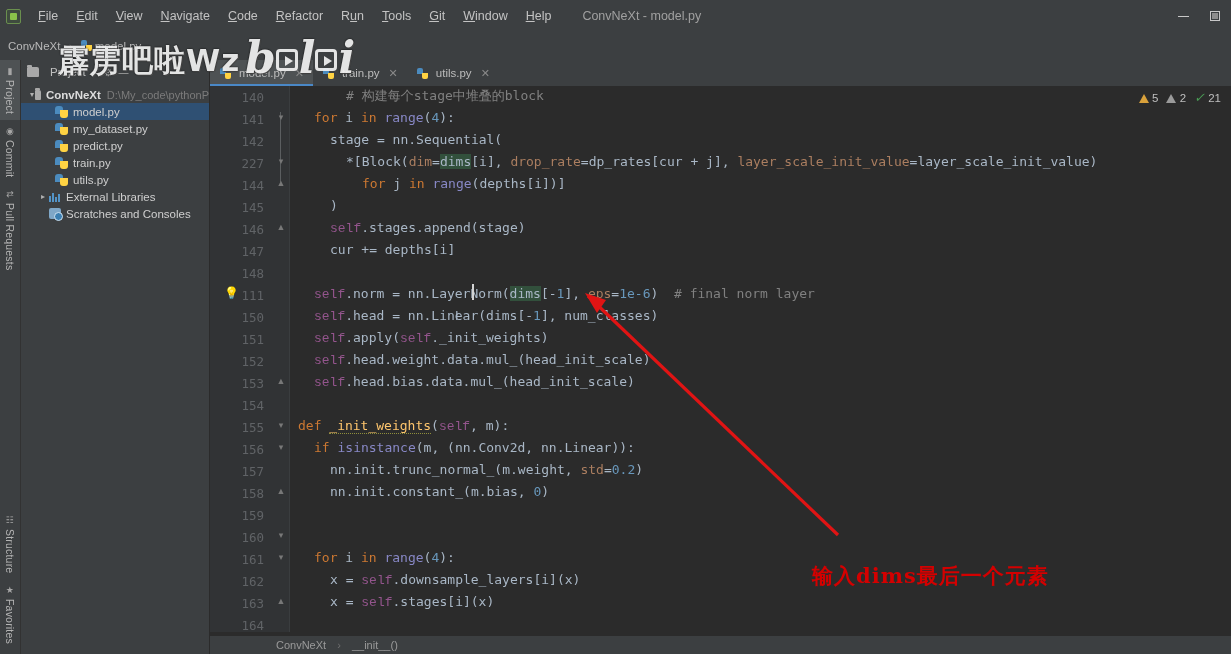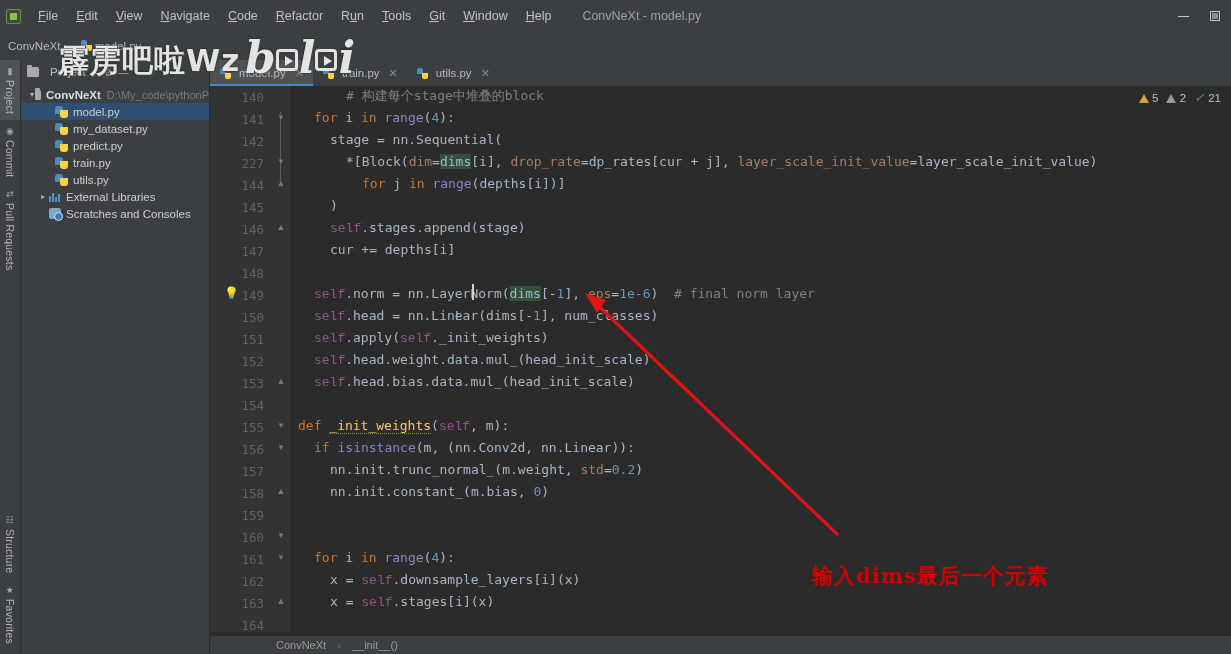--- a/index.html
+++ b/index.html
@@ -312,21 +312,21 @@
       <div class="gutter">
         <div class="ln" style="top:4px">140</div>
         <div class="ln" style="top:26px">141</div>
         <div class="ln" style="top:48px">142</div>
         <div class="ln" style="top:70px">227</div>
         <div class="ln" style="top:92px">144</div>
         <div class="ln" style="top:114px">145</div>
         <div class="ln" style="top:136px">146</div>
         <div class="ln" style="top:158px">147</div>
         <div class="ln" style="top:180px">148</div>
-        <div class="ln" style="top:202px">149</div>
+        <div class="ln" style="top:202px">111</div>
         <div class="ln" style="top:224px">150</div>
         <div class="ln" style="top:246px">151</div>
         <div class="ln" style="top:268px">152</div>
         <div class="ln" style="top:290px">153</div>
         <div class="ln" style="top:312px">154</div>
         <div class="ln" style="top:334px">155</div>
         <div class="ln" style="top:356px">156</div>
         <div class="ln" style="top:378px">157</div>
         <div class="ln" style="top:400px">158</div>
         <div class="ln" style="top:422px">159</div>

